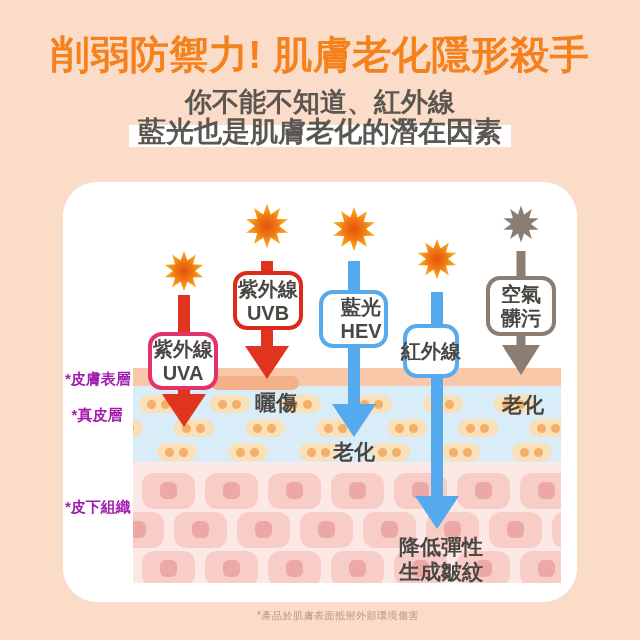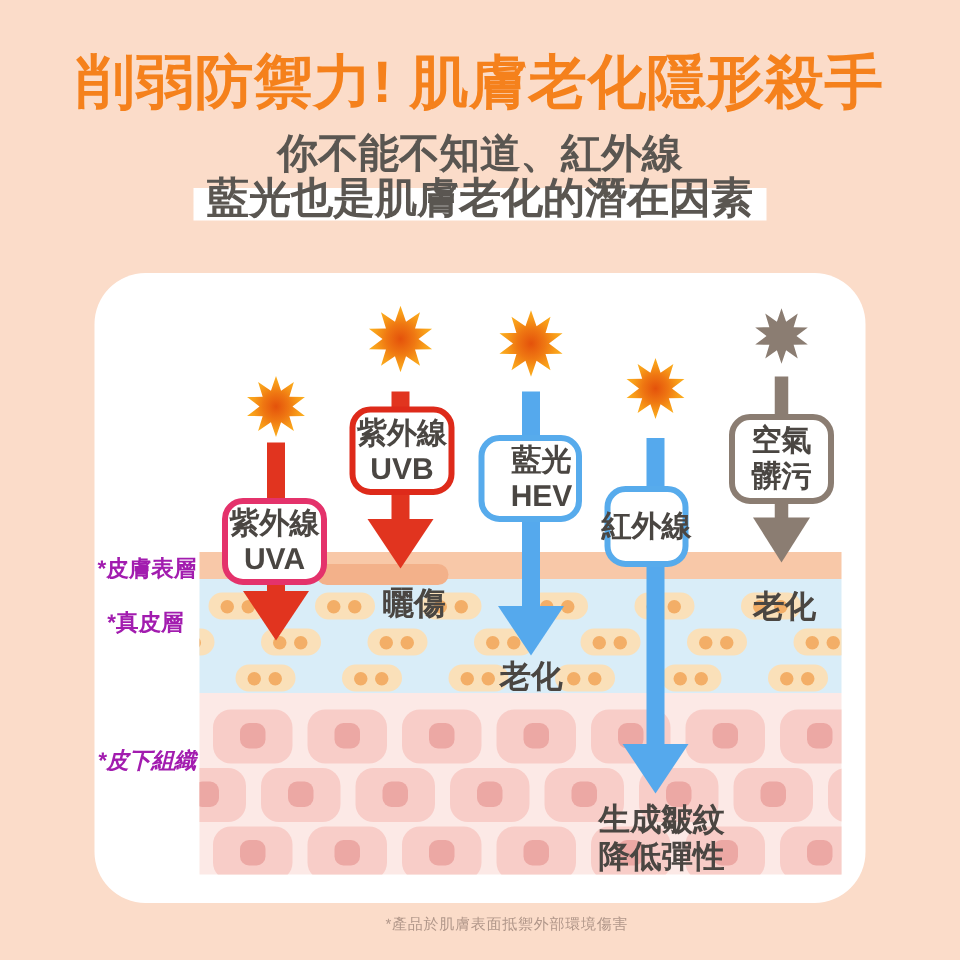--- a/index.html
+++ b/index.html
@@ -42,21 +42,21 @@
   .cell{position:absolute;width:53px;height:36px;border-radius:12px;background:#f8cdc8;}
   .cell i{position:absolute;left:18px;top:9px;width:17px;height:17px;border-radius:6px;background:#eca8a4;}
 
   
   .layer-label{
     position:absolute;left:2px;width:64px;text-align:center;z-index:2;
     font-size:15px;font-weight:bold;color:#a21caf;white-space:nowrap;
   }
   .layer-label.epi{top:188px;}
   .layer-label.derm{top:224px;}
-  .layer-label.sub{top:316px;font-style:italic;}
+  .layer-label.sub{top:316px;}
 
   
   .sun{position:absolute;z-index:2;}
   .s-uva{left:99px;top:67px;width:44px;height:44px;}
   .s-uvb{left:180px;top:20px;width:48px;height:48px;}
   .s-hev{left:267px;top:23px;width:48px;height:48px;}
   .s-ir{left:352px;top:55px;width:44px;height:44px;}
   .s-air{left:438px;top:22px;width:40px;height:40px;}
 
   
@@ -344,22 +344,22 @@
         <use href="#starShape" fill="url(#sunGrad)"></use>
       </svg>
     <div class="arrow a-ir">
         <div class="stem"></div>
         <div class="head"></div>
       </div>
     <div class="fbox b-ir">
       <span>紅外線</span>
     </div>
     <div class="effect e-ir">
+      <div>降低彈性</div>
       <div>生成皺紋</div>
-      <div>降低彈性</div>
     </div>
   </div>
 
   <div class="factor">
     <svg class="sun s-air" viewBox="-26 -26 52 52">
         <use href="#starShape" fill="#8b7d72"></use>
       </svg>
     <div class="arrow a-air">
         <div class="stem"></div>
         <div class="head"></div>

